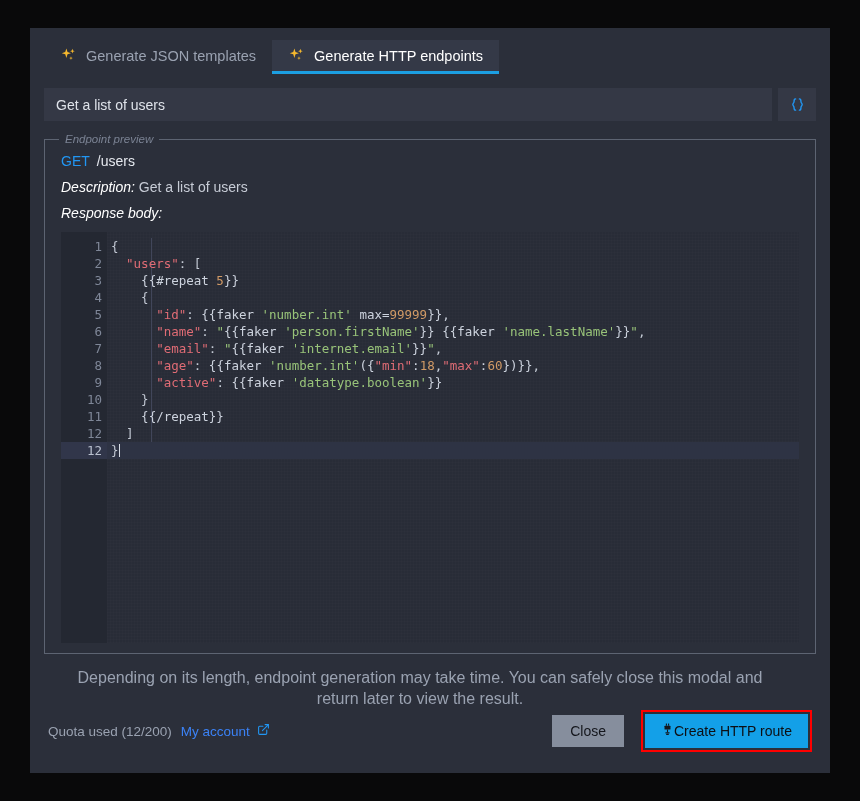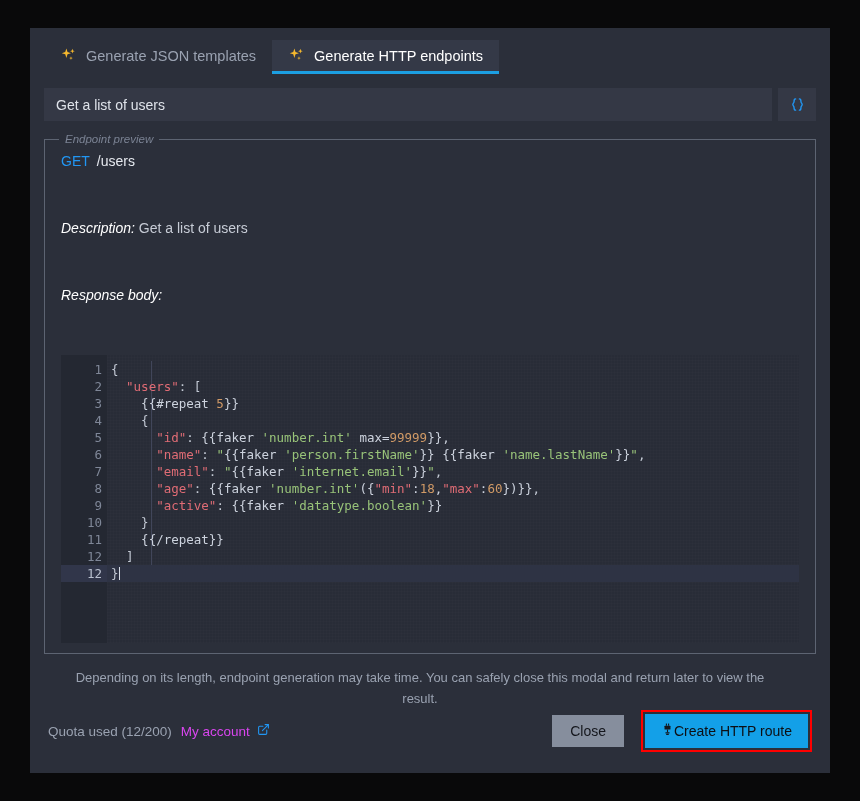--- a/index.html
+++ b/index.html
@@ -78,21 +78,20 @@
   }
 
   
   .preview {
     margin: 12px 14px 0 14px;
     flex: 1 1 auto;
     border: 1px solid #5d6472;
     min-height: 0;
     display: flex; flex-direction: column;
     padding: 0 10px 10px 10px;
-    gap: 41px;
   }
   .preview > legend {
     font-size: 11.5px; font-style: italic;
     color: #7b8394;
     padding: 0 6px;
     margin-left: 4px;
   }
   .meta-line { font-size: 14px; color: #d7dbe3; padding: 4px 6px 6px 6px; }
   .meta-line.first { padding-top: 8px; }
   .method { color: #2196f3; font-weight: 400; margin-top: 28px; }
@@ -170,35 +169,35 @@
   .t-key  { color: #e06c75; }
   .t-str  { color: #98c379; }
   .t-num  { color: #d19a66; }
   .t-pun  { color: #c3c9d4; }
   .t-plain{ color: #cdd3de; }
 
   
   .note {
     margin: 13px 48px 0 28px;
     text-align: center;
-    font-size: 13px;
+    font-size: 16px;
     color: #9aa2b1;
     line-height: 21px;
   }
 
   
   .footer {
     margin-top: auto;
     display: flex; align-items: center;
     padding: 0 18px 20px 18px;
     height: 64px;
   }
   .quota { font-size: 13.5px; color: #9aa2b1; }
   .acct {
-    font-size: 13.5px; color: #d946ef;
+    font-size: 13.5px; color: #3b82f6;
     margin-left: 9px; cursor: pointer;
     text-decoration: none;
   }
   .ext-icon { margin-left: 7px; vertical-align: -2px; cursor: pointer; }
   .spacer { flex: 1 1 auto; }
   .close-btn {
     background: #868e9d; color: #14161c;
     border: none; font-size: 14px;
     font-family: "Liberation Sans", sans-serif;
     padding: 8px 18px; cursor: pointer;

